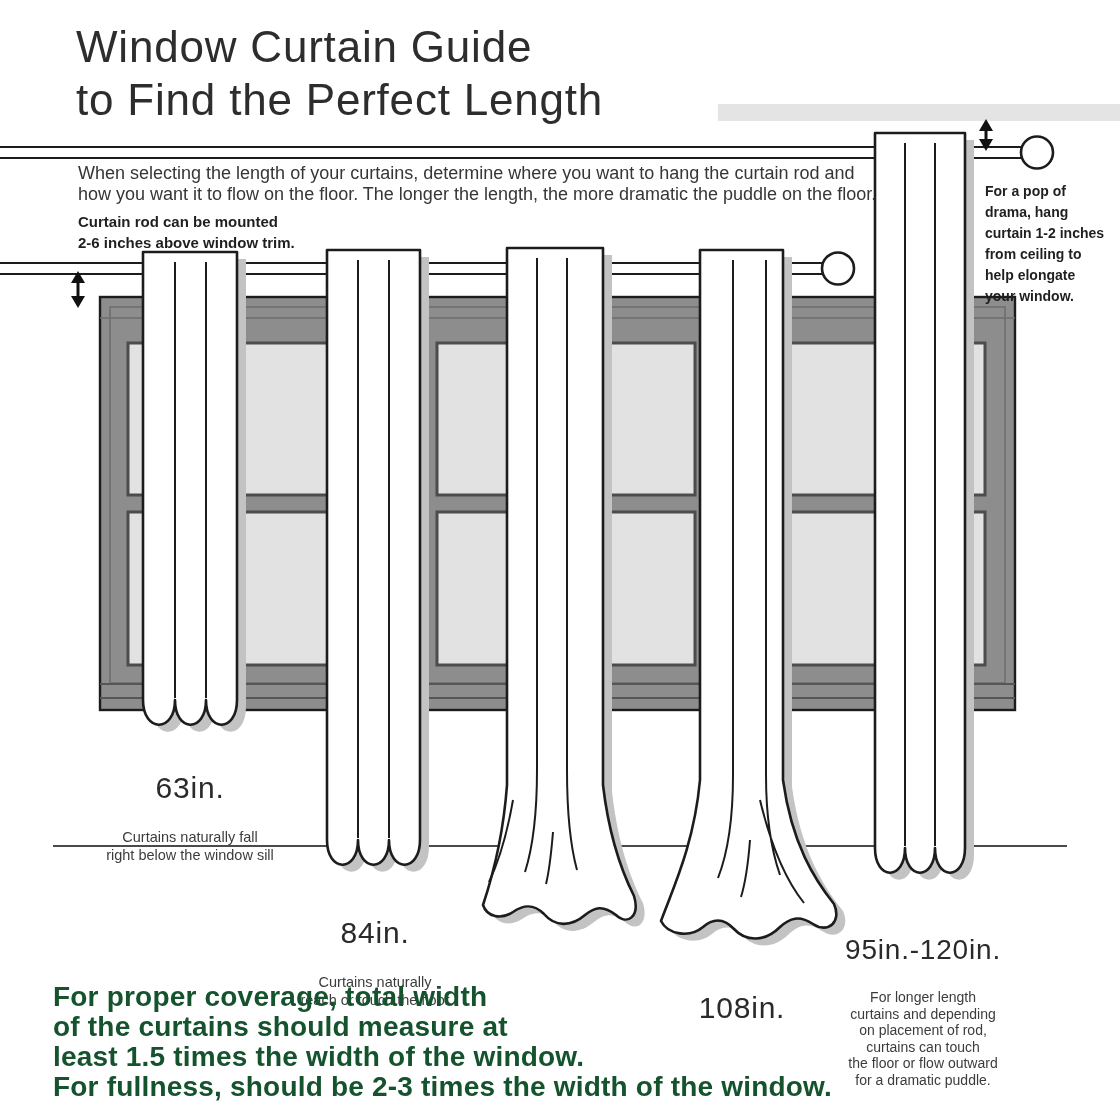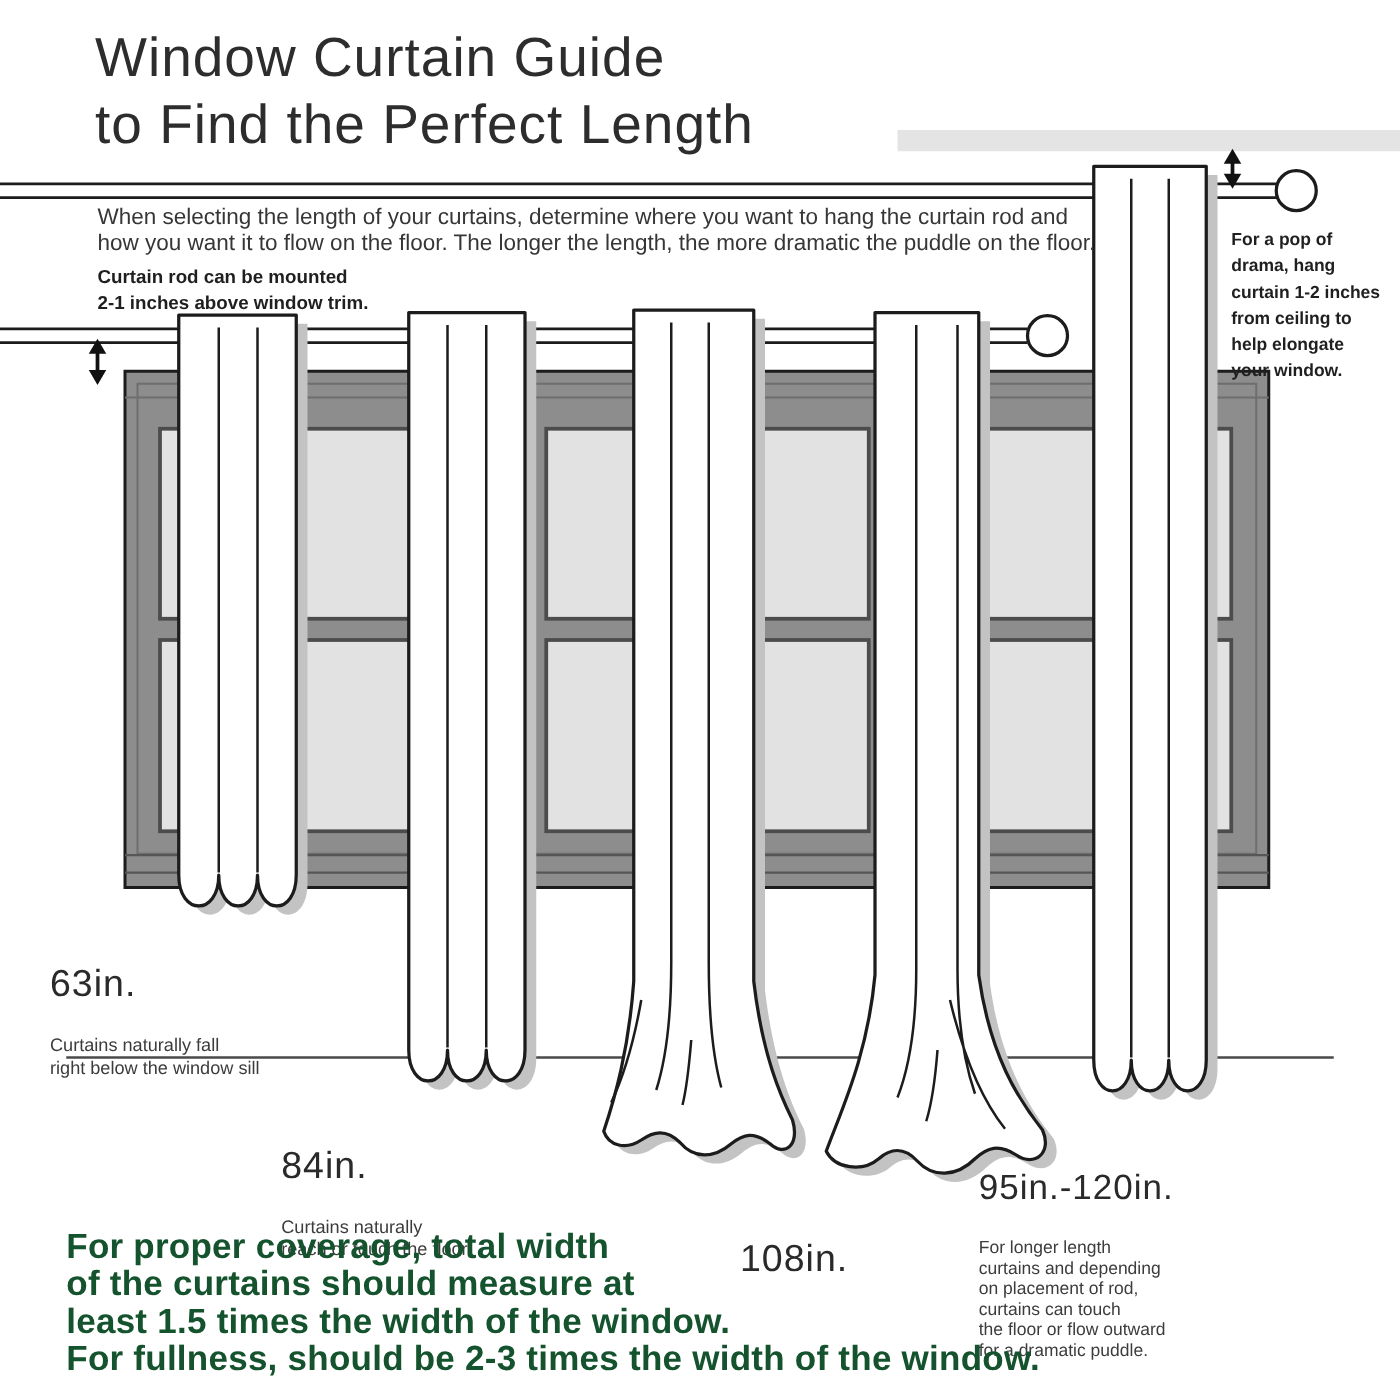--- a/index.html
+++ b/index.html
@@ -10,21 +10,21 @@
   .abs{position:absolute;white-space:pre-line;}
   svg{position:absolute;left:0;top:0;}
   .title{
     left:76px;top:20px;font-size:44px;line-height:53px;font-weight:400;
     letter-spacing:0.8px;color:#2d2d2d;
   }
   .intro{left:78px;top:163px;font-size:18px;line-height:21px;color:#363636;}
   .bold-note{font-weight:bold;color:#1f1f1f;}
   .rod-note{left:78px;top:211px;font-size:15px;line-height:21px;}
   .drama-note{left:985px;top:181px;font-size:14px;line-height:21px;width:150px;}
-  .curtain-label{transform:translateX(-50%);width:300px;}
+  .curtain-label{text-align:center;transform:translateX(-50%);width:300px;}
   .curtain-label .len{font-size:30px;line-height:36px;color:#2a2a2a;letter-spacing:0.8px;}
   .curtain-label .desc{font-size:14.5px;line-height:18px;color:#3c3c3c;margin-top:4px;white-space:pre-line;}
   .label-63{left:190px;top:752px;}
   .label-84{left:375px;top:897px;}
   .label-95{left:557px;top:934px;}
   .label-108{left:742px;top:972px;}
   .label-95-120{left:923px;top:915px;width:280px;}
   .label-95-120 .len{font-size:28px;line-height:34px;}
   .label-95-120 .desc{line-height:16.5px;font-size:14px;}
   .footer{left:53px;top:982px;font-size:28px;line-height:30px;font-weight:bold;color:#14532d;letter-spacing:0.2px;}
@@ -109,21 +109,21 @@
     </g>
   </svg>
 
   <div class="abs title">Window Curtain Guide
 to Find the Perfect Length</div>
 
   <div class="abs intro">When selecting the length of your curtains, determine where you want to hang the curtain rod and
 how you want it to flow on the floor. The longer the length, the more dramatic the puddle on the floor.</div>
 
   <div class="abs rod-note bold-note">Curtain rod can be mounted
-2-1 inches above window trim.</div>
+2-6 inches above window trim.</div>
 
   <div class="abs drama-note bold-note">For a pop of
 drama, hang
 curtain 1-2 inches
 from ceiling to
 help elongate
 your window.</div>
 
   <div class="abs curtain-label label-63">
     <div class="len">63in.</div>

